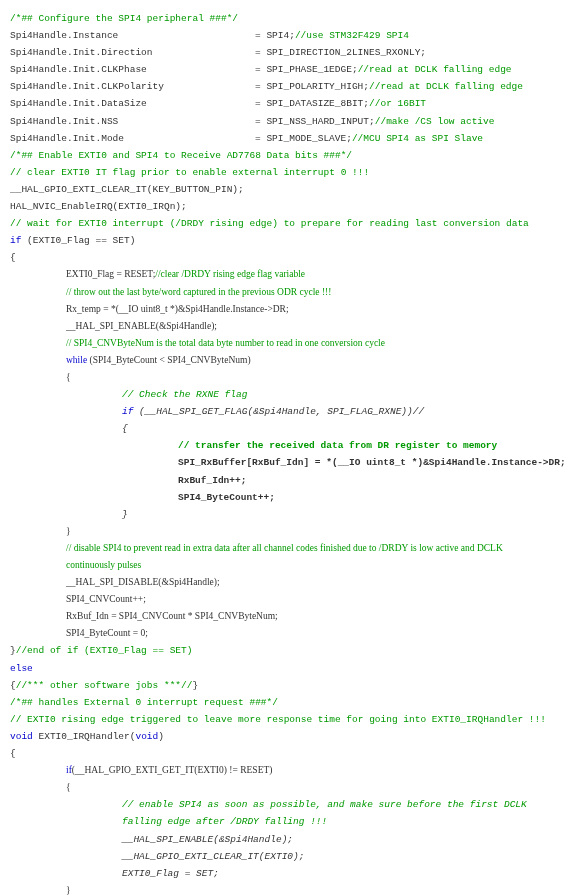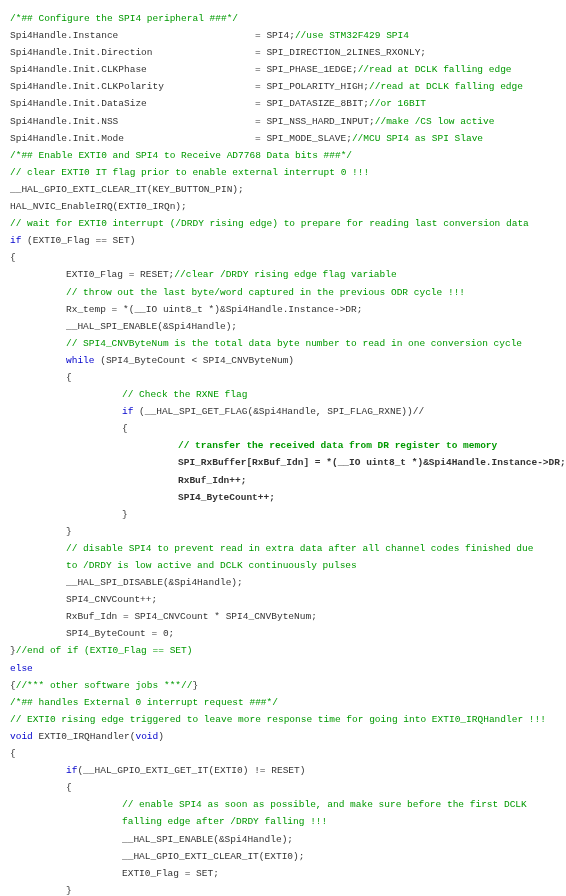--- a/index.html
+++ b/index.html
@@ -12,21 +12,21 @@
     color: #333;
     width: 566px;
     box-sizing: border-box;
   }
   .code-container {
     white-space: pre;
   }
   .cmt { color: #009900; } 
   .kw  { color: #0000cc; }
   .pad1 { display: inline-block; width: 245px; }
-  .indent1 { padding-left: 56px; display: block; }
-  .indent2 { padding-left: 112px; display: block; }
+  .indent1 { padding-left: 56px; display: block; font-family: Liberation Serif, serif; }
+  .indent2 { padding-left: 112px; display: block; font-style: italic; }
   .indent3 { padding-left: 168px; display: block; font-weight: bold; }
   .line { display: block; min-height: 1.5em; }
 </style>
 </head>
 <body>
 
 <div class="code-container" id="code-root"><span class="line"><span class="cmt">/*## Configure the SPI4 peripheral ###*/</span></span><span class="line"><span class="pad1">Spi4Handle.Instance</span><span>= SPI4;</span><span class="cmt">//use STM32F429 SPI4</span></span><span class="line"><span class="pad1">Spi4Handle.Init.Direction</span><span>= SPI_DIRECTION_2LINES_RXONLY;</span></span><span class="line"><span class="pad1">Spi4Handle.Init.CLKPhase</span><span>= SPI_PHASE_1EDGE;</span><span class="cmt">//read at DCLK falling edge</span></span><span class="line"><span class="pad1">Spi4Handle.Init.CLKPolarity</span><span>= SPI_POLARITY_HIGH;</span><span class="cmt">//read at DCLK falling edge</span></span><span class="line"><span class="pad1">Spi4Handle.Init.DataSize</span><span>= SPI_DATASIZE_8BIT;</span><span class="cmt">//or 16BIT</span></span><span class="line"><span class="pad1">Spi4Handle.Init.NSS</span><span>= SPI_NSS_HARD_INPUT;</span><span class="cmt">//make /CS low active</span></span><span class="line"><span class="pad1">Spi4Handle.Init.Mode</span><span>= SPI_MODE_SLAVE;</span><span class="cmt">//MCU SPI4 as SPI Slave</span></span><span class="line"><span class="cmt">/*## Enable EXTI0 and SPI4 to Receive AD7768 Data bits ###*/</span></span><span class="line"><span class="cmt">// clear EXTI0 IT flag prior to enable external interrupt 0 !!!</span></span><span class="line"><span>__HAL_GPIO_EXTI_CLEAR_IT(KEY_BUTTON_PIN);</span></span><span class="line"><span>HAL_NVIC_EnableIRQ(EXTI0_IRQn);</span></span><span class="line"><span class="cmt">// wait for EXTI0 interrupt (/DRDY rising edge) to prepare for reading last conversion data</span></span><span class="line"><span class="kw">if </span><span>(EXTI0_Flag == SET)</span></span><span class="line"><span>{</span></span><span class="line indent1"><span>EXTI0_Flag = RESET;</span><span class="cmt">//clear /DRDY rising edge flag variable</span></span><span class="line indent1"><span class="cmt">// throw out the last byte/word captured in the previous ODR cycle !!!</span></span><span class="line indent1"><span>Rx_temp = *(__IO uint8_t *)&amp;Spi4Handle.Instance-&gt;DR;</span></span><span class="line indent1"><span>__HAL_SPI_ENABLE(&amp;Spi4Handle);</span></span><span class="line indent1"><span class="cmt">// SPI4_CNVByteNum is the total data byte number to read in one conversion cycle</span></span><span class="line indent1"><span class="kw">while </span><span>(SPI4_ByteCount &lt; SPI4_CNVByteNum)</span></span><span class="line indent1"><span>{</span></span><span class="line indent2"><span class="cmt">// Check the RXNE flag</span></span><span class="line indent2"><span class="kw">if </span><span>(__HAL_SPI_GET_FLAG(&amp;Spi4Handle, SPI_FLAG_RXNE))//</span></span><span class="line indent2"><span>{</span></span><span class="line indent3"><span class="cmt">// transfer the received data from DR register to memory</span></span><span class="line indent3"><span>SPI_RxBuffer[RxBuf_Idn] = *(__IO uint8_t *)&amp;Spi4Handle.Instance-&gt;DR;</span></span><span class="line indent3"><span>RxBuf_Idn++;</span></span><span class="line indent3"><span>SPI4_ByteCount++;</span></span><span class="line indent2"><span>}</span></span><span class="line indent1"><span>}</span></span><span class="line indent1" style="white-space: pre-wrap; max-width: 480px;"><span class="cmt">// disable SPI4 to prevent read in extra data after all channel codes finished due to /DRDY is low active and DCLK continuously pulses</span></span><span class="line indent1"><span>__HAL_SPI_DISABLE(&amp;Spi4Handle);</span></span><span class="line indent1"><span>SPI4_CNVCount++;</span></span><span class="line indent1"><span>RxBuf_Idn = SPI4_CNVCount * SPI4_CNVByteNum;</span></span><span class="line indent1"><span>SPI4_ByteCount = 0;</span></span><span class="line"><span>}</span><span class="cmt">//end of if (EXTI0_Flag == SET)</span></span><span class="line"><span class="kw">else</span></span><span class="line"><span>{</span><span class="cmt">//*** other software jobs ***//</span><span>}</span></span><span class="line"><span class="cmt">/*## handles External 0 interrupt request ###*/</span></span><span class="line"><span class="cmt">// EXTI0 rising edge triggered to leave more response time for going into EXTI0_IRQHandler !!!</span></span><span class="line"><span class="kw">void </span><span>EXTI0_IRQHandler(</span><span class="kw">void</span><span>)</span></span><span class="line"><span>{</span></span><span class="line indent1"><span class="kw">if</span><span>(__HAL_GPIO_EXTI_GET_IT(EXTI0) != RESET)</span></span><span class="line indent1"><span>{</span></span><span class="line indent2" style="white-space: pre-wrap; max-width: 480px;"><span class="cmt">// enable SPI4 as soon as possible, and make sure before the first DCLK falling edge after /DRDY falling !!!</span></span><span class="line indent2"><span>__HAL_SPI_ENABLE(&amp;Spi4Handle);</span></span><span class="line indent2"><span>__HAL_GPIO_EXTI_CLEAR_IT(EXTI0);</span></span><span class="line indent2"><span>EXTI0_Flag = SET;</span></span><span class="line indent1"><span>}</span></span></div>
 
 </body></html>

